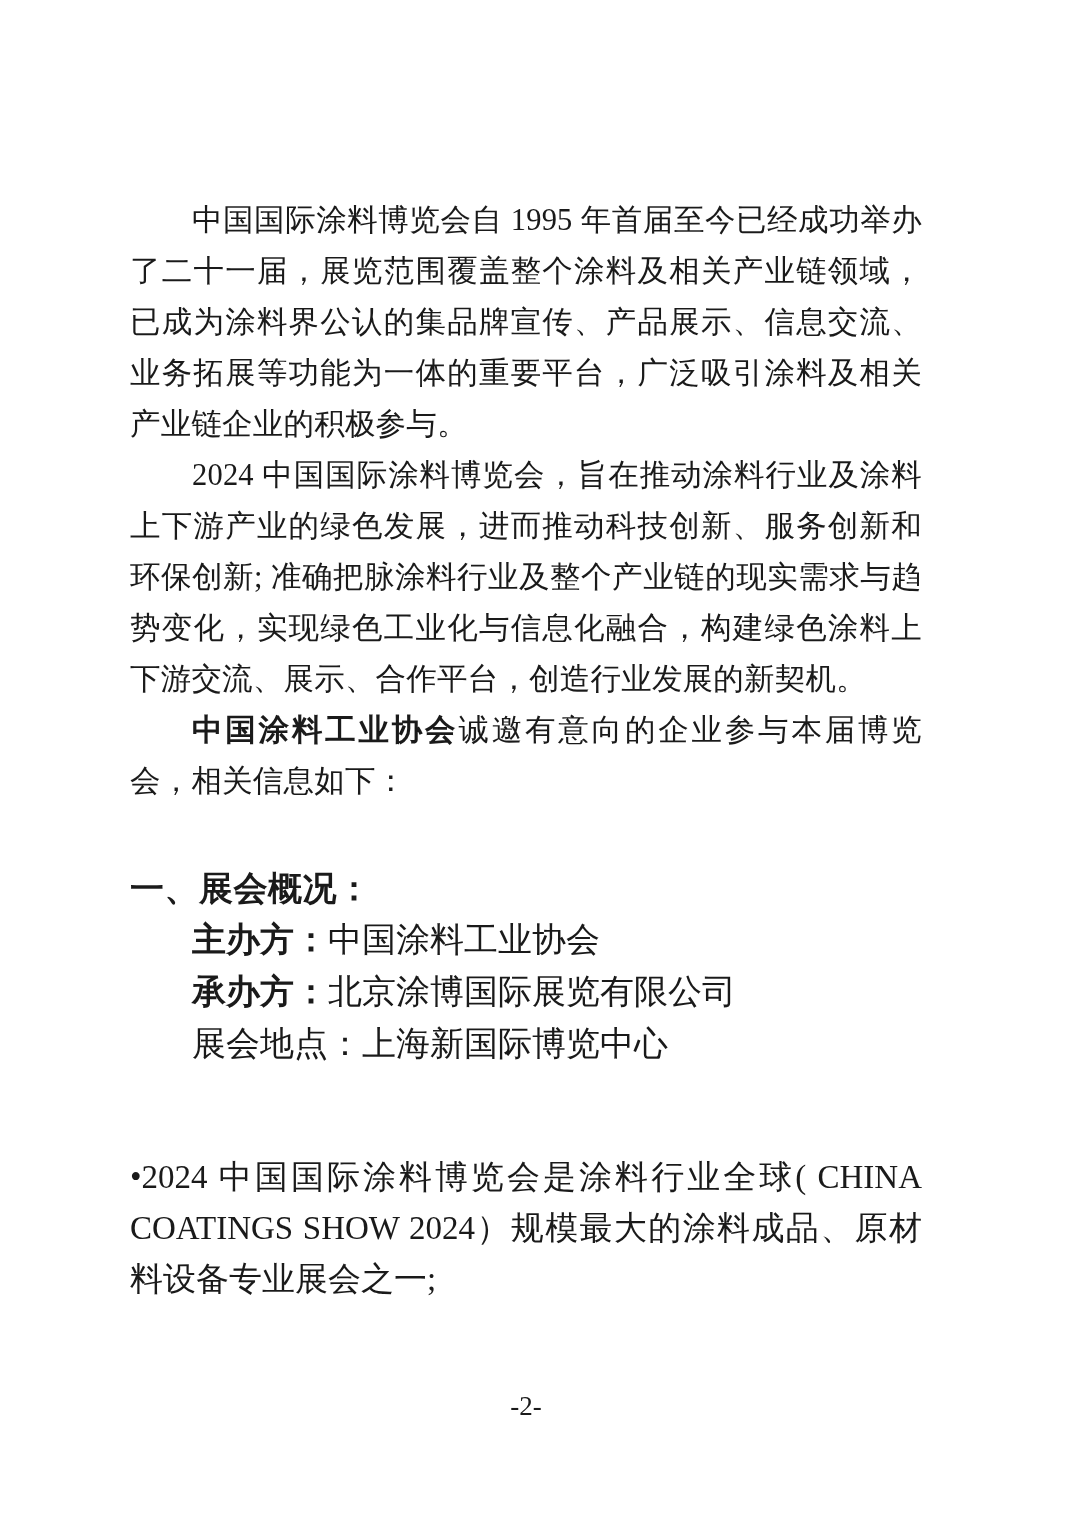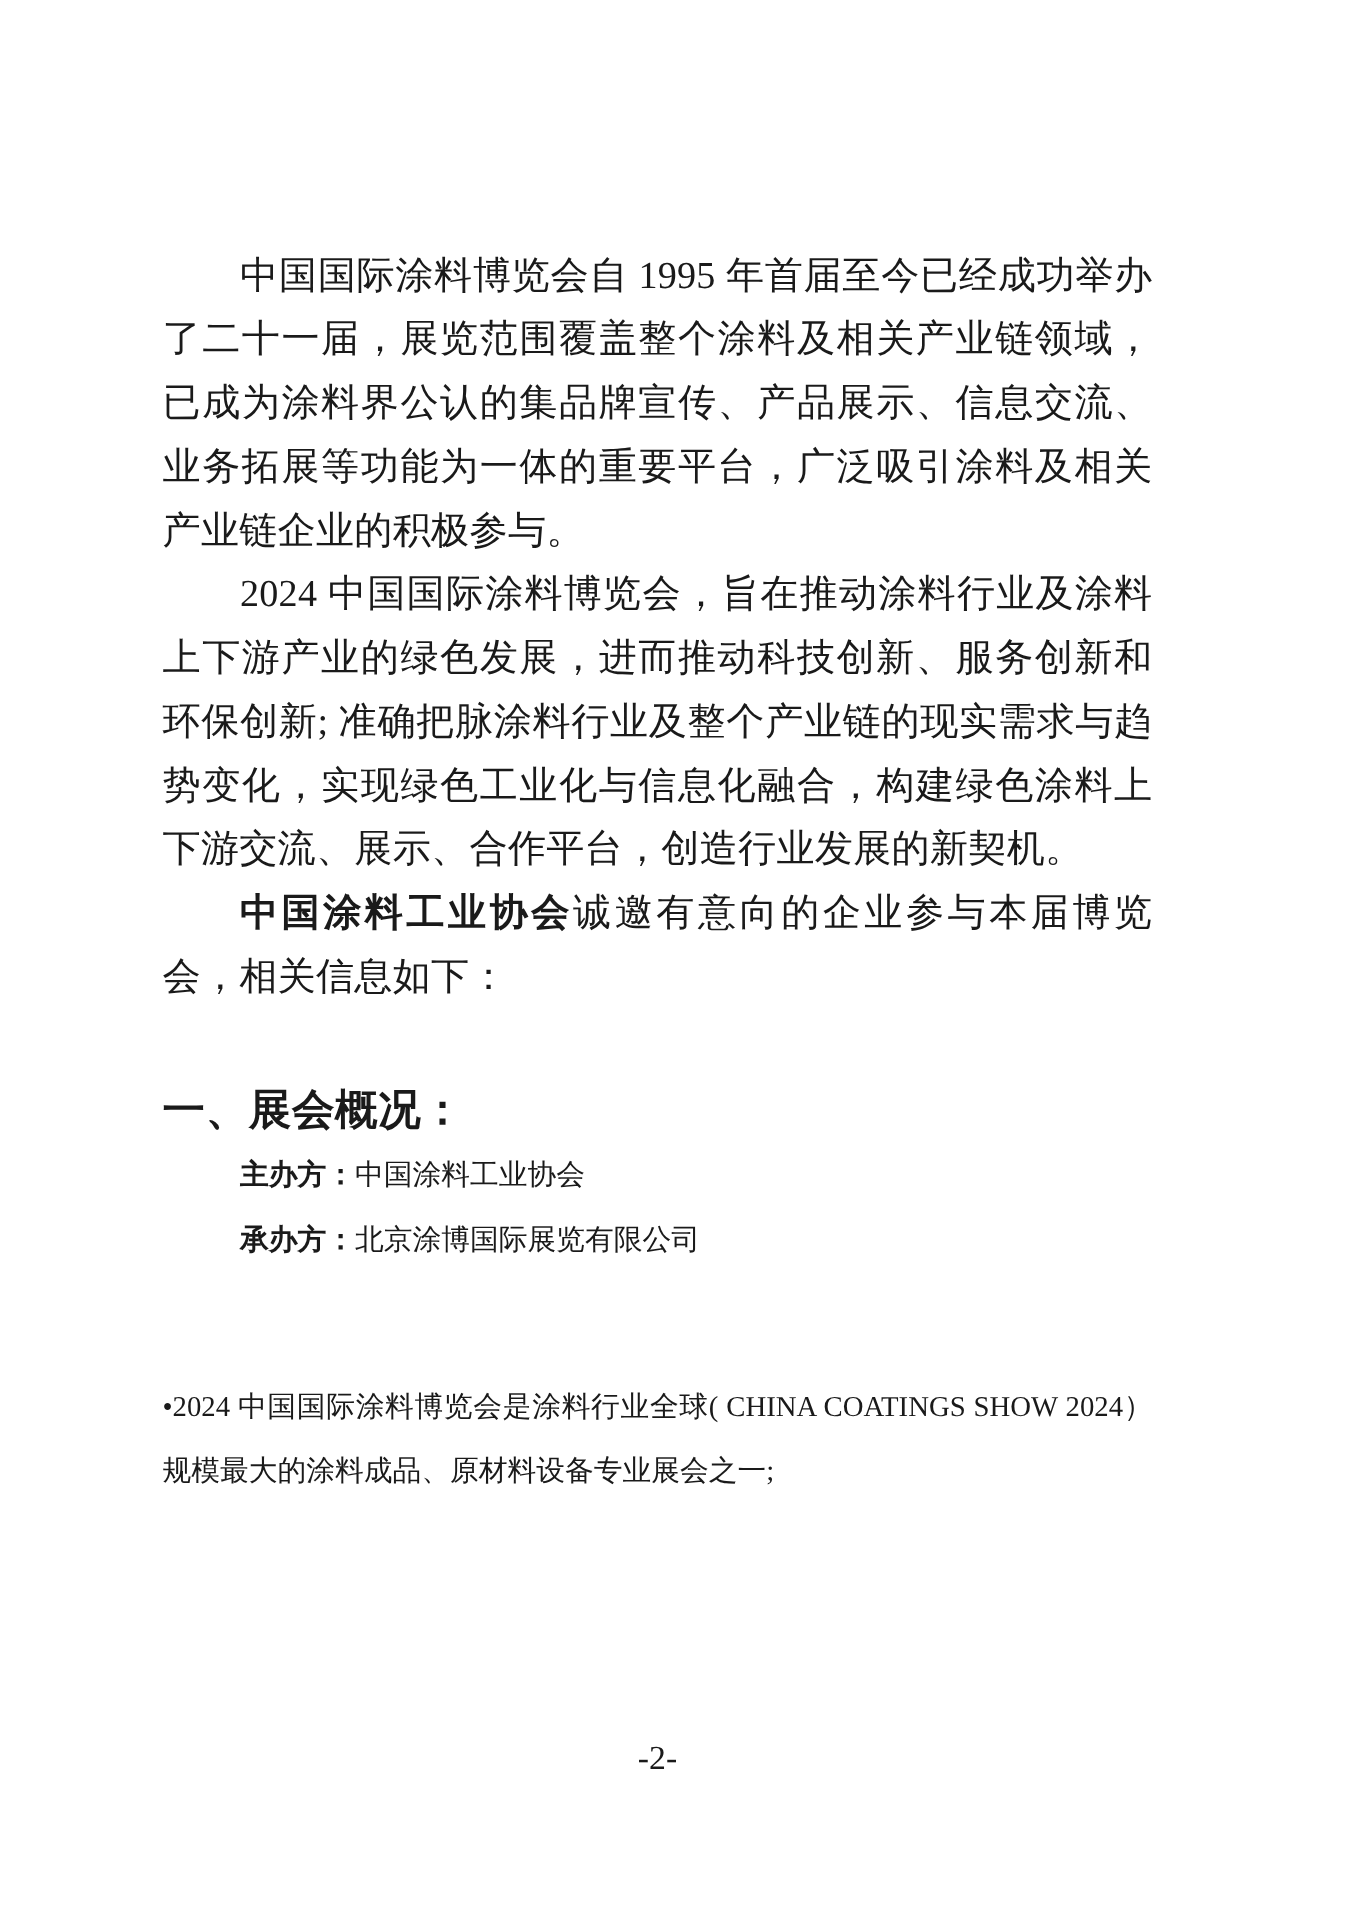--- a/index.html
+++ b/index.html
@@ -43,37 +43,37 @@
     letter-spacing: 0.5px;
   }
   .gap-sm { height: 26px; }
   .gap-lg { height: 56px; }
   .info-list {
     margin: 0;
     padding: 0;
     list-style: none;
   }
   .info-item {
-    font-size: 23px;
+    font-size: 34px;
     line-height: 52px;
     margin: 0;
     padding-left: 62px;
     white-space: nowrap;
   }
   .info-label {
     font-weight: normal;
   }
   .info-label.bold {
     font-weight: bold;
   }
   .bold-run {
     font-weight: bold;
   }
   .bullet-para {
-    font-size: 23px;
+    font-size: 33px;
     line-height: 51px;
     margin: 0;
     text-align: justify;
     text-justify: inter-ideograph;
   }
   .page-number {
     position: absolute;
     left: 0;
     right: 0;
     bottom: 105px;
@@ -94,20 +94,21 @@
 
   <p class="body-p indent2"><span class="bold-run">中国涂料工业协会</span><span>诚邀有意向的企业参与本届博览会，相关信息如下：</span></p>
 
   <div class="gap-lg"></div>
 
   <h2 class="section-heading">一、展会概况：</h2>
 
   <ul class="info-list">
     <li class="info-item"><span class="info-label bold">主办方：</span><span>中国涂料工业协会</span></li>
     <li class="info-item"><span class="info-label bold">承办方：</span><span>北京涂博国际展览有限公司</span></li>
+    <li class="info-item"><span class="info-label">展会地点：</span><span>上海新国际博览中心</span></li>
   </ul>
 
   <div class="gap-lg"></div>
   <div class="gap-sm"></div>
 
 
   <p class="bullet-para">•2024 中国国际涂料博览会是涂料行业全球( CHINA COATINGS SHOW 2024）规模最大的涂料成品、原材料设备专业展会之一;</p>
 
   <div class="page-number">-2-</div>
 </div>

